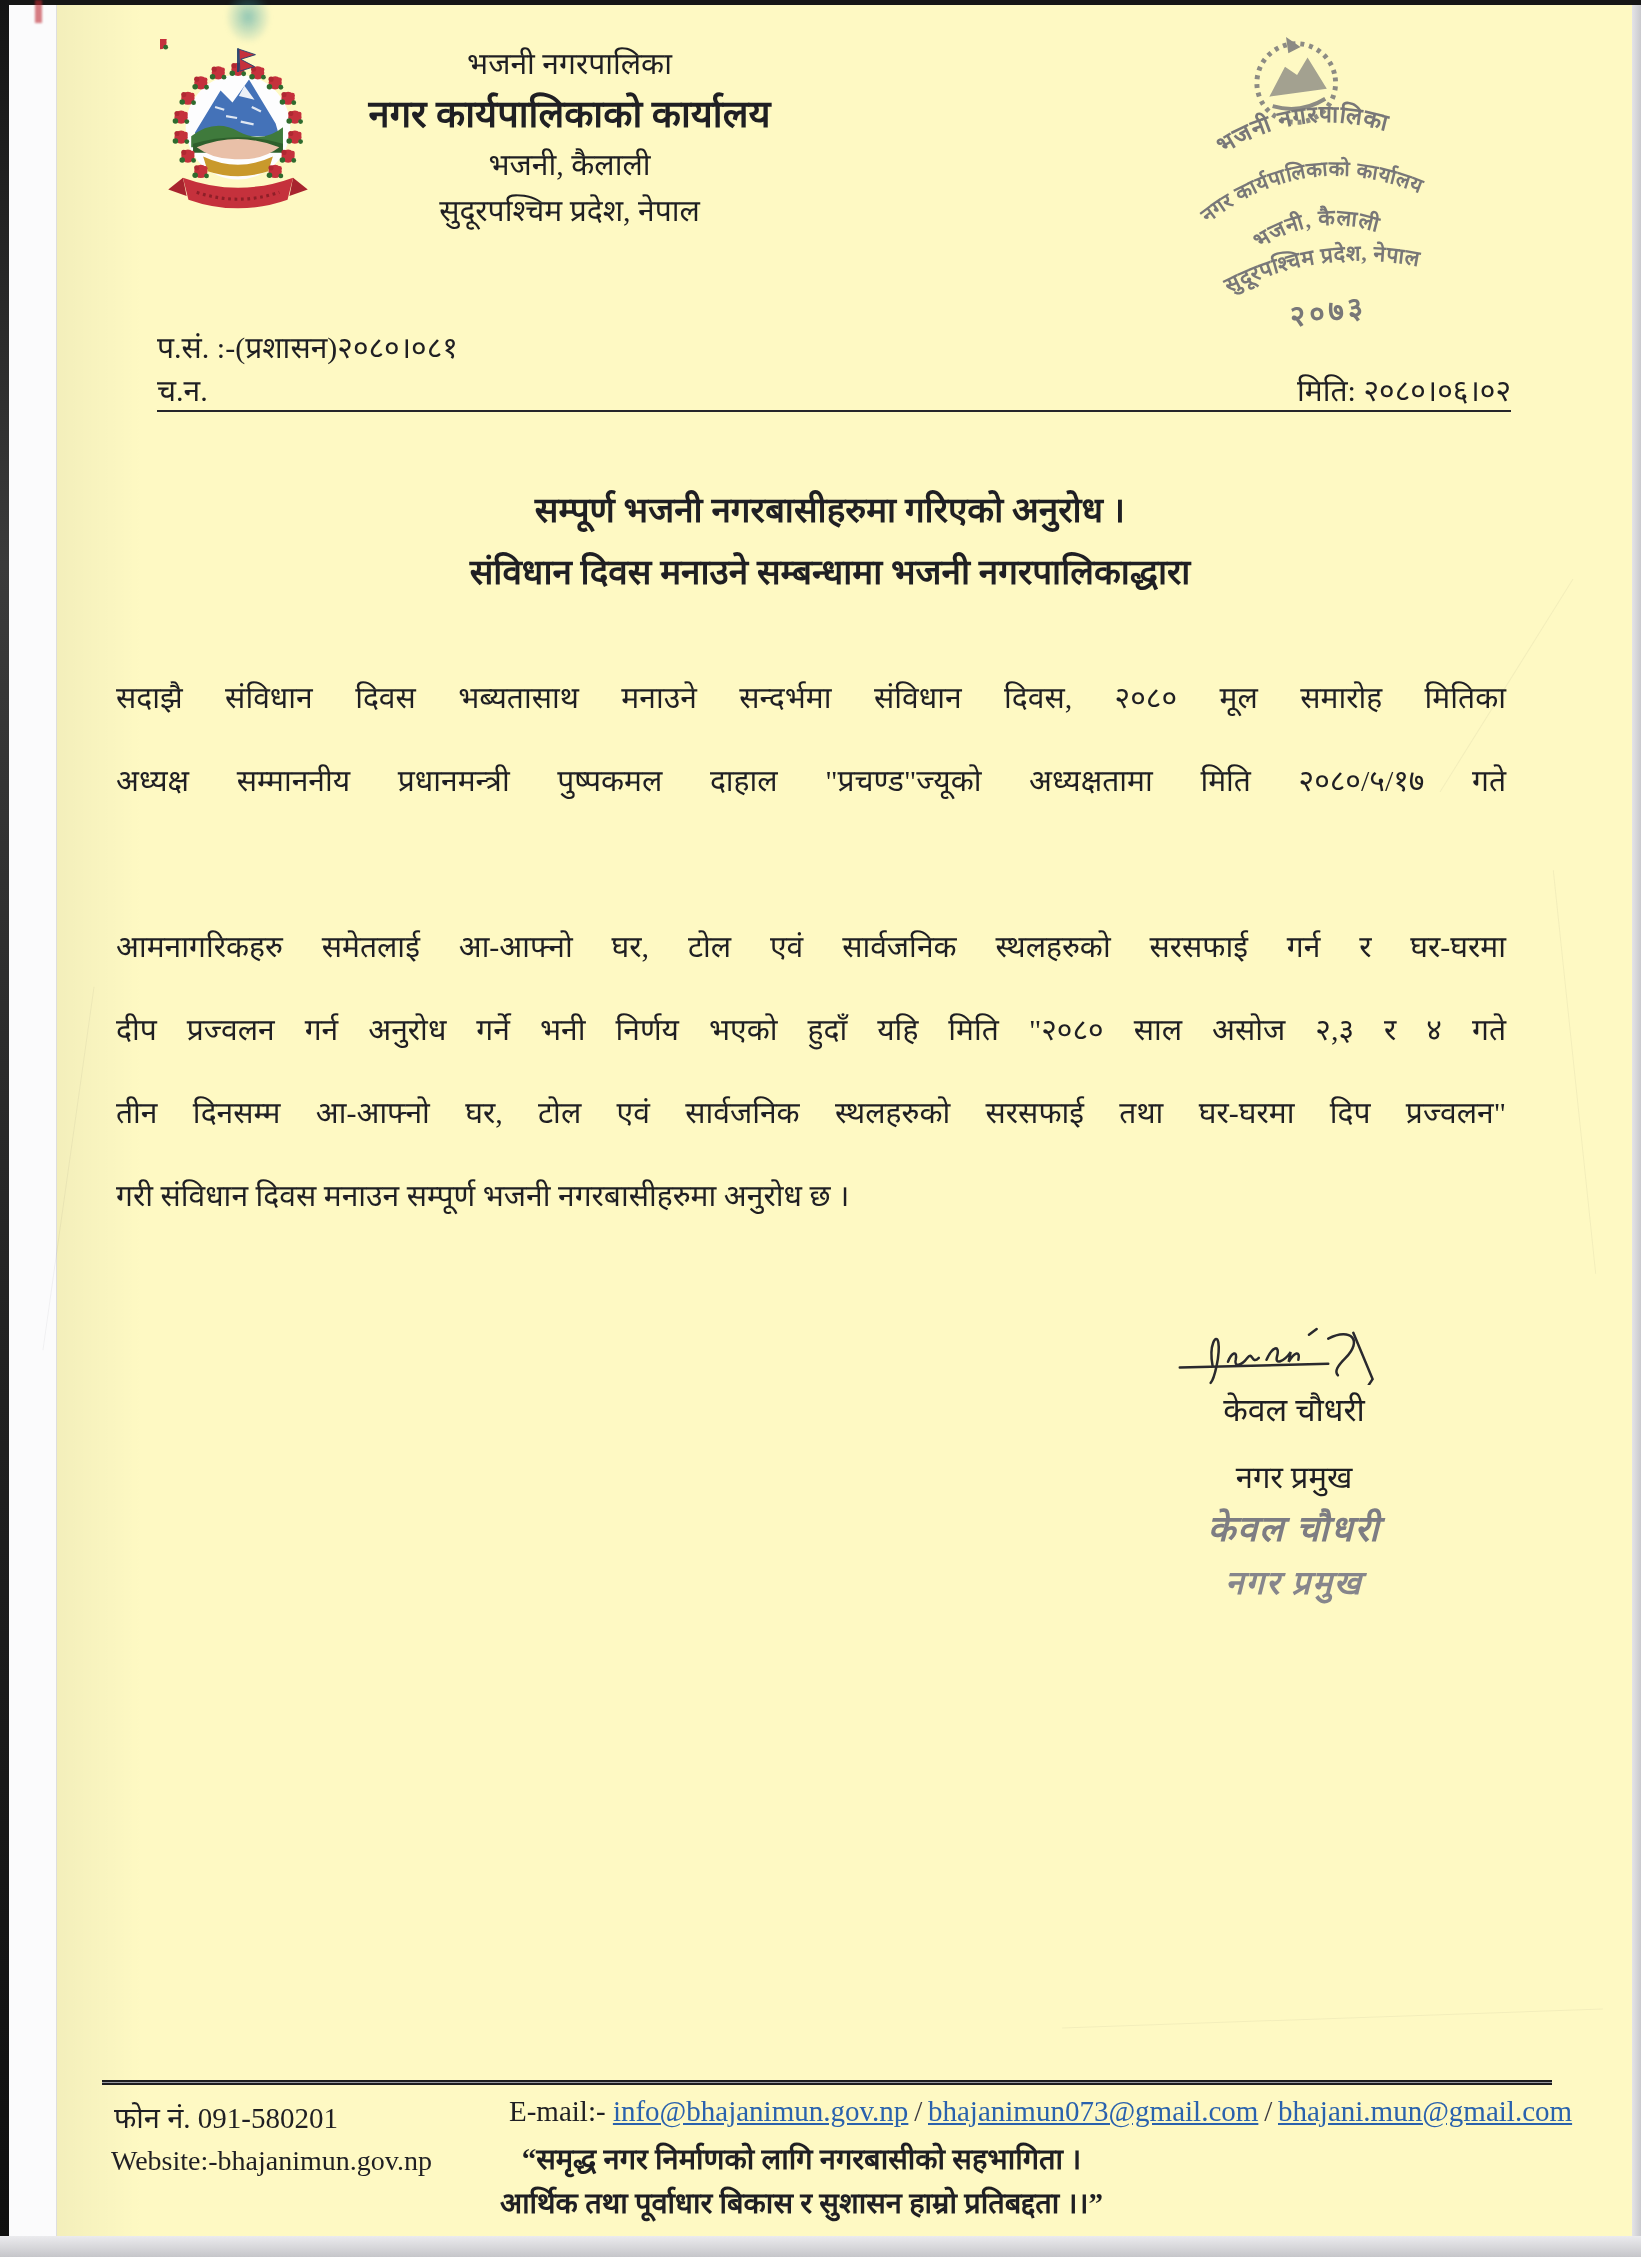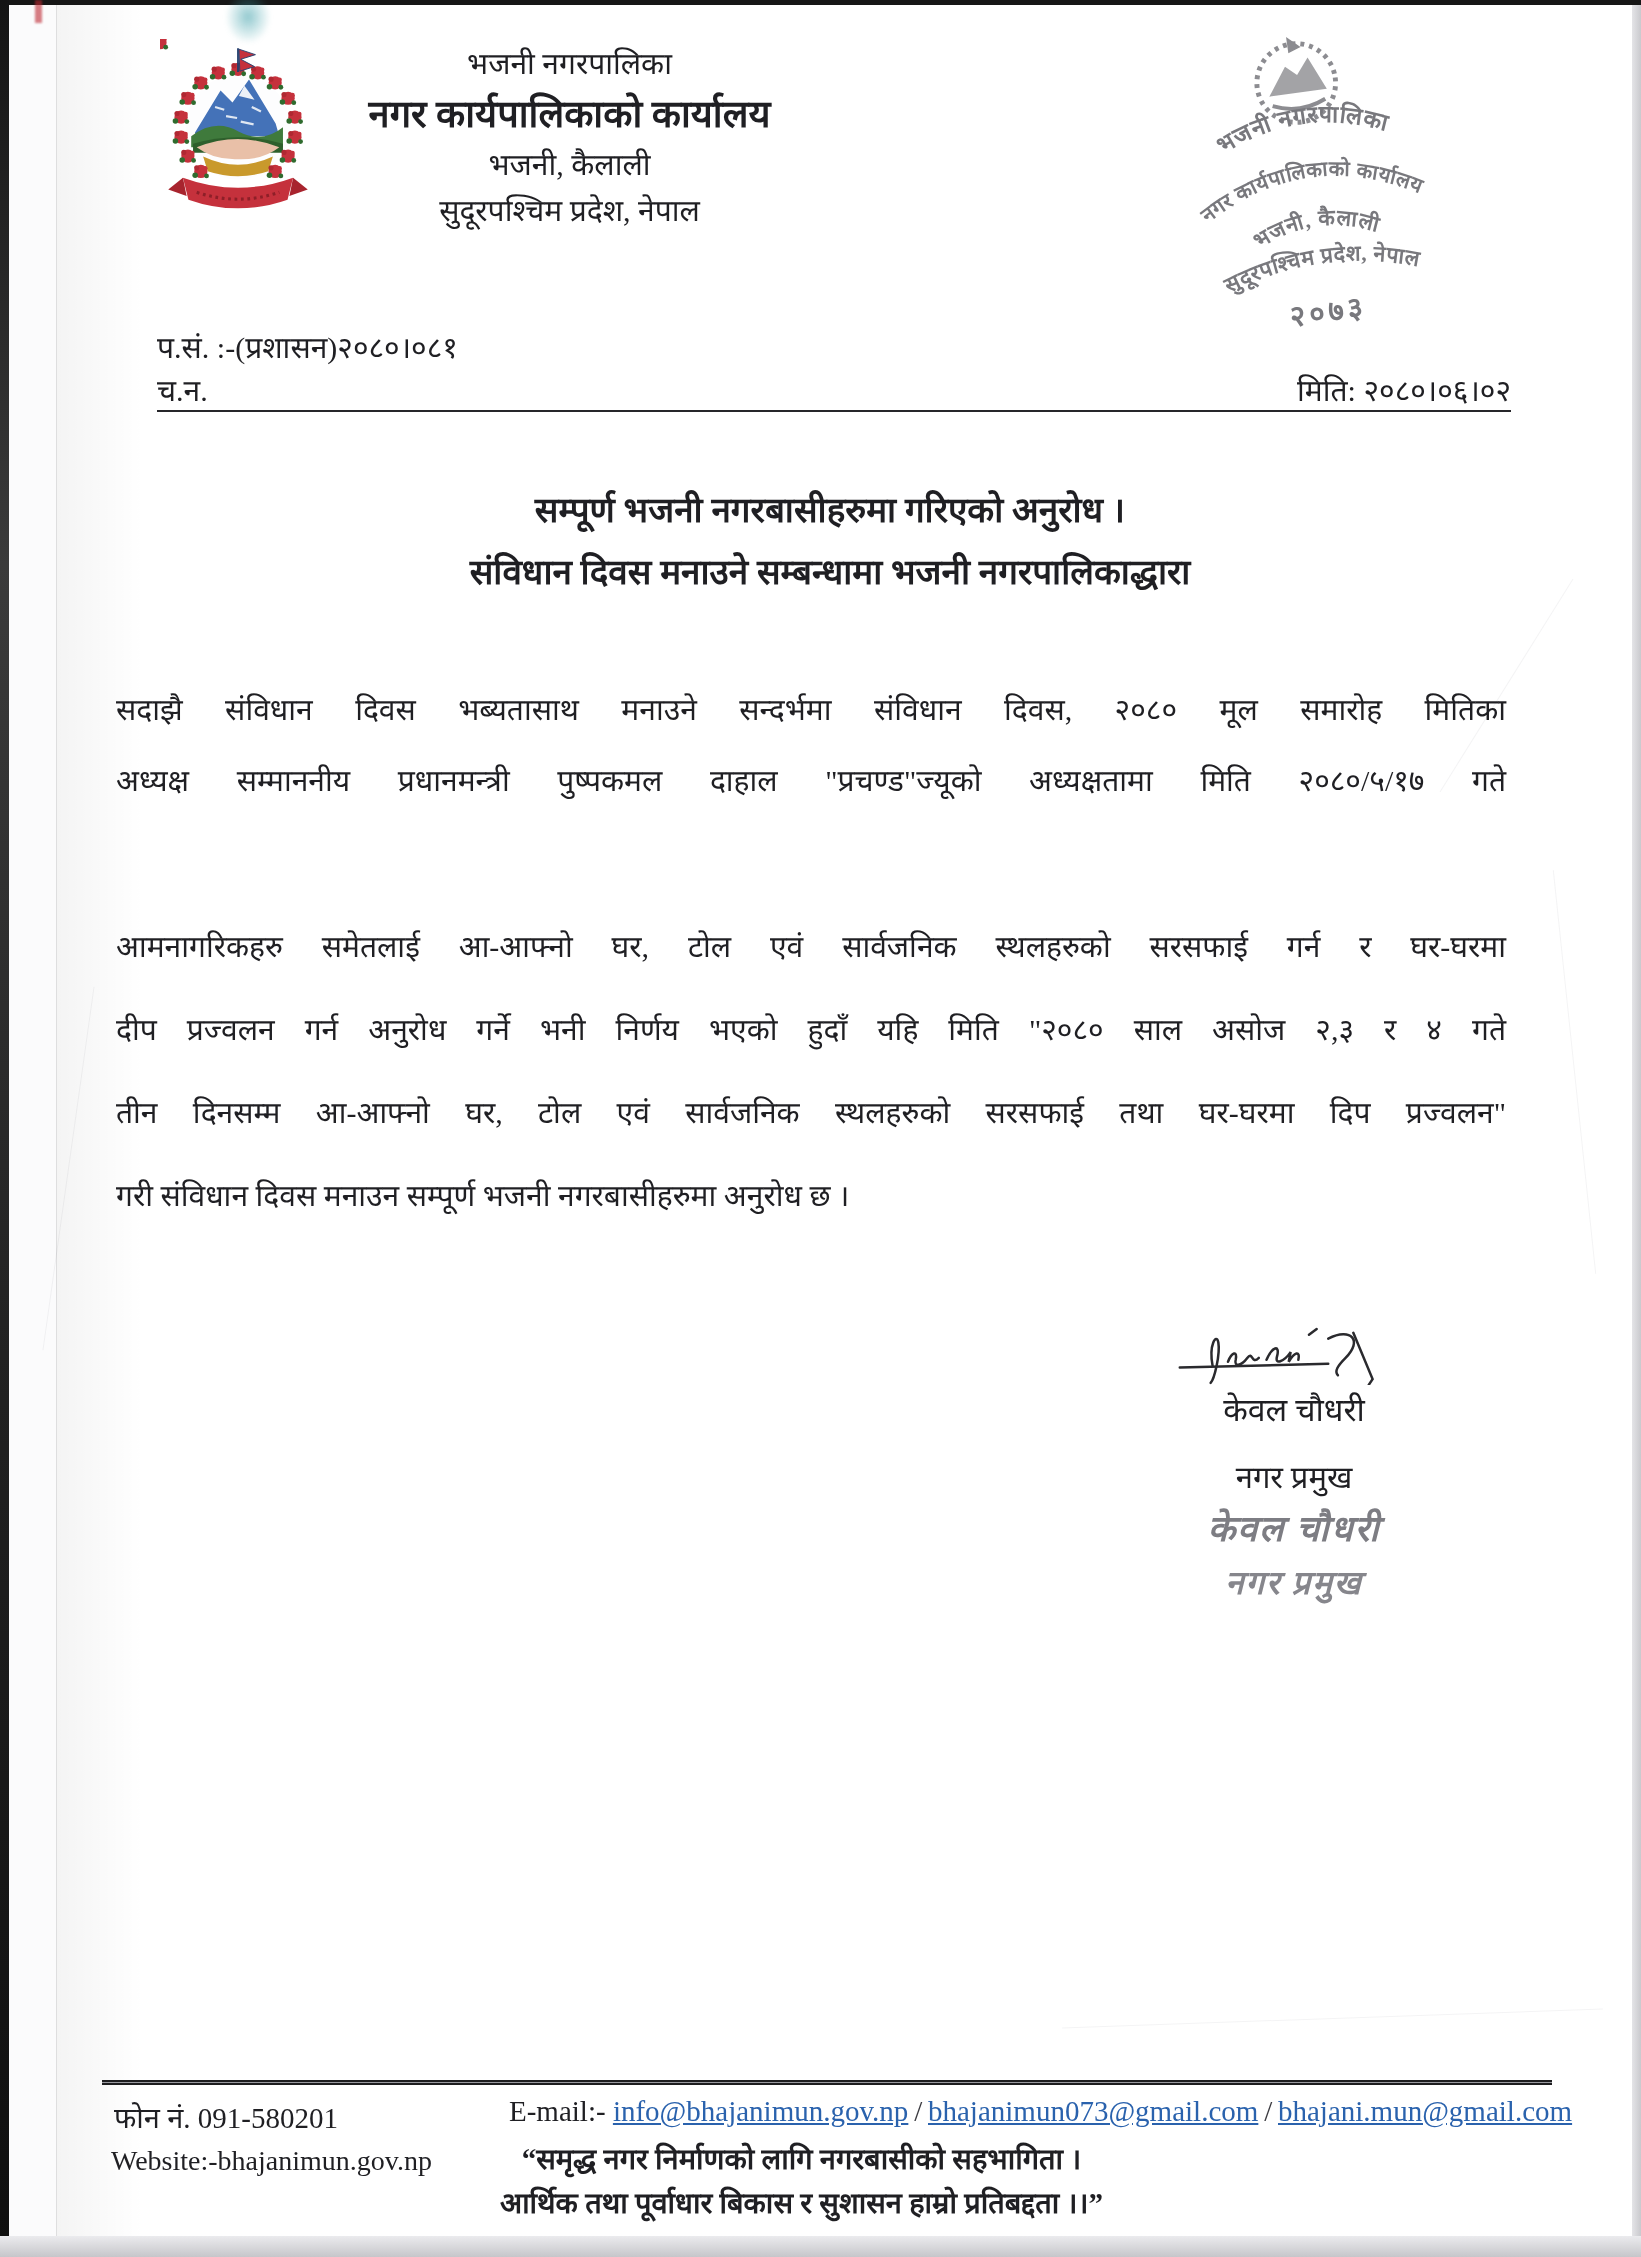--- a/index.html
+++ b/index.html
@@ -1,18 +1,18 @@
 <!DOCTYPE html>
 <html><head>
 <meta charset="utf-8">
 <style>
   html,body{margin:0;padding:0;background:#9a9a9e;}
   .page{
     position:relative;width:1641px;height:2257px;overflow:hidden;
-    background:#ffffff;color:#1f1f23;
+    background:#fef9c3;color:#1f1f23;
     font-family:"Liberation Serif","DejaVu Serif",serif;
   }
   
   .edge-top{position:absolute;top:0;left:0;right:0;height:4.8px;background:#161616;}
   .edge-left{position:absolute;top:0;left:0;bottom:0;width:8.7px;
     background:linear-gradient(#141414,#3b3b3b 25%,#222 60%,#0f0f0f);}
   .left-margin{position:absolute;left:8.7px;top:4.8px;bottom:21px;width:47px;
     background:#fbfbfc;border-right:1px solid #dededf;}
   .paper-shade{position:absolute;left:57px;top:4.8px;bottom:21px;width:87px;
     background:linear-gradient(90deg,rgba(0,0,0,0.045),rgba(0,0,0,0));}
@@ -43,21 +43,21 @@
   .ref-row{position:absolute;left:157px;top:326px;font-size:30px;}
   .cn-row{position:absolute;left:157px;right:130px;top:371px;height:39px;
     border-bottom:2.9px solid #26262a;display:flex;justify-content:space-between;
     align-items:flex-end;font-size:30px;}
   
   .subject{position:absolute;left:164px;top:480px;width:1332px;text-align:center;
     font-weight:bold;font-size:35px;line-height:62px;}
   
   .bl{position:absolute;left:116px;width:1390px;font-size:30px;white-space:normal;}
   .bl.just{text-align:justify;text-align-last:justify;}
-  .bl.b1{top:676px;margin-top:12px;} .bl.b2{top:759px;} .bl.b3{top:842px;}
+  .bl.b1{top:676px;} .bl.b2{top:759px;} .bl.b3{top:842px;}
   .bl.b4{top:925px;} .bl.b5{top:1008px;} .bl.b6{top:1091px;}
   .bl.b7{top:1174px;text-align:left;}
   
   .sig-block{position:absolute;left:1130px;top:1325px;width:328px;text-align:center;}
   .sig-svg{display:block;margin:0 auto;}
   .sig-name{font-size:32px;margin-top:1.9px;}
   .sig-title{font-size:31px;margin-top:25px;}
   .sig-stamp-name{font-size:36px;margin-top:5.8px;color:#7d7d83;
     font-weight:bold;font-style:italic;letter-spacing:1.9px;}
   .sig-stamp-title{font-size:33px;margin-top:7.7px;color:#86868c;

